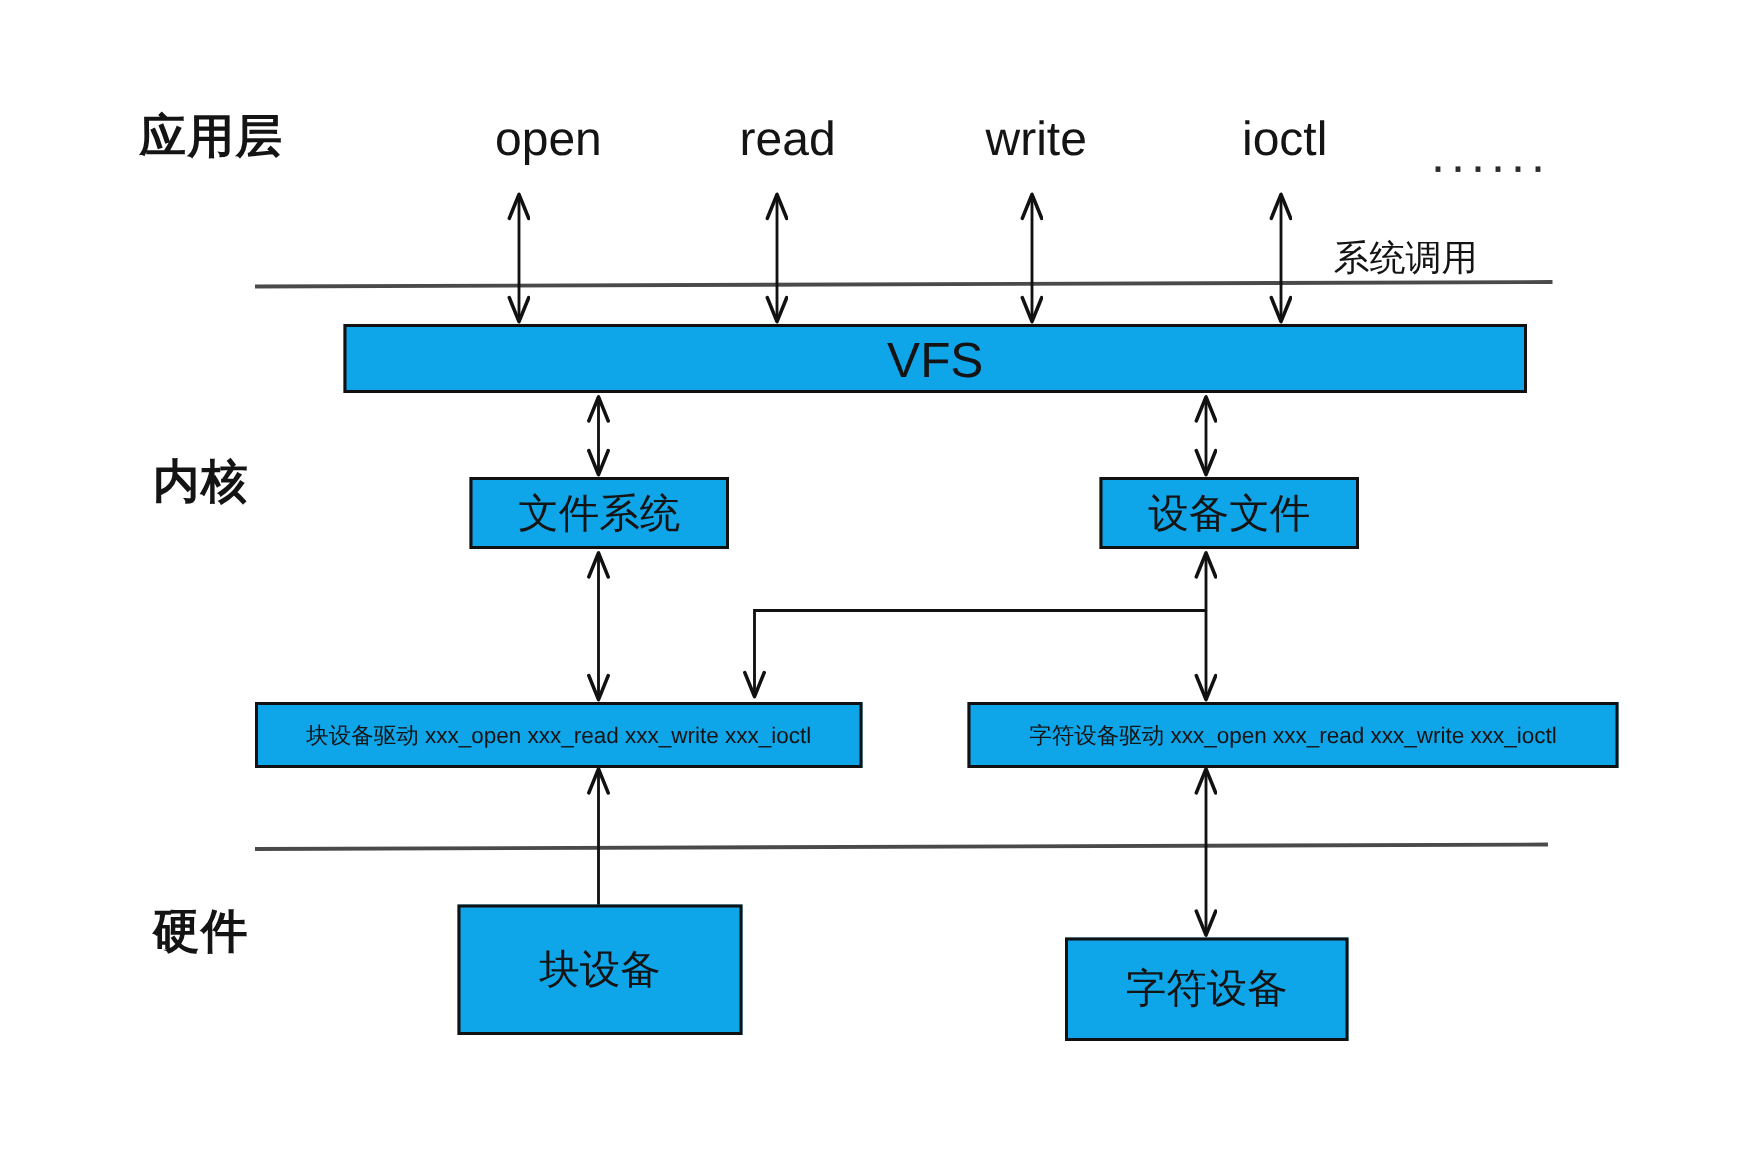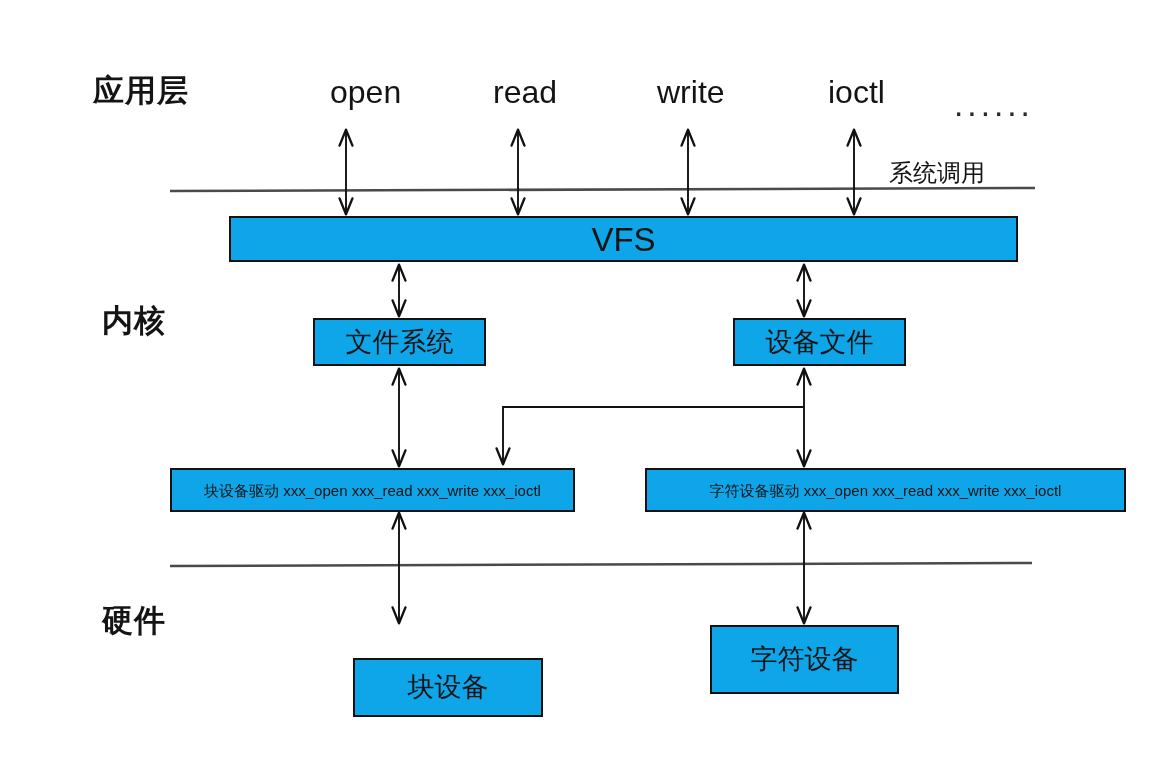--- a/index.html
+++ b/index.html
@@ -127,24 +127,24 @@
   <div class="box" style="left:313px; top:318px; width:173px; height:48px;">
     <span class="box-label mid-label">文件系统</span>
   </div>
   <div class="box" style="left:718px; top:318px; width:173px; height:48px;margin-left:15px;">
     <span class="box-label mid-label">设备文件</span>
   </div>
 
   <div class="box thin" style="left:170px; top:468px; width:405px; height:44px;">
     <span class="box-label drv-label">块设备驱动 xxx_open  xxx_read  xxx_write  xxx_ioctl</span>
   </div>
-  <div class="box thin" style="left:645px; top:468px; width:481px; height:44px;">
+  <div class="box thin" style="left:645px; top:468px; width:434px; height:44px;">
     <span class="box-label drv-label">字符设备驱动 xxx_open  xxx_read  xxx_write  xxx_ioctl</span>
   </div>
 
-  <div class="box" style="left:305px; top:658px; width:190px; height:59px;margin-left:48px;">
+  <div class="box" style="left:305px; top:603px; width:190px; height:87px;">
     <span class="box-label hw-label">块设备</span>
   </div>
   <div class="box" style="left:710px; top:625px; width:189px; height:69px;">
     <span class="box-label hw-label">字符设备</span>
   </div>
 
 </div>
 
 </body></html>

